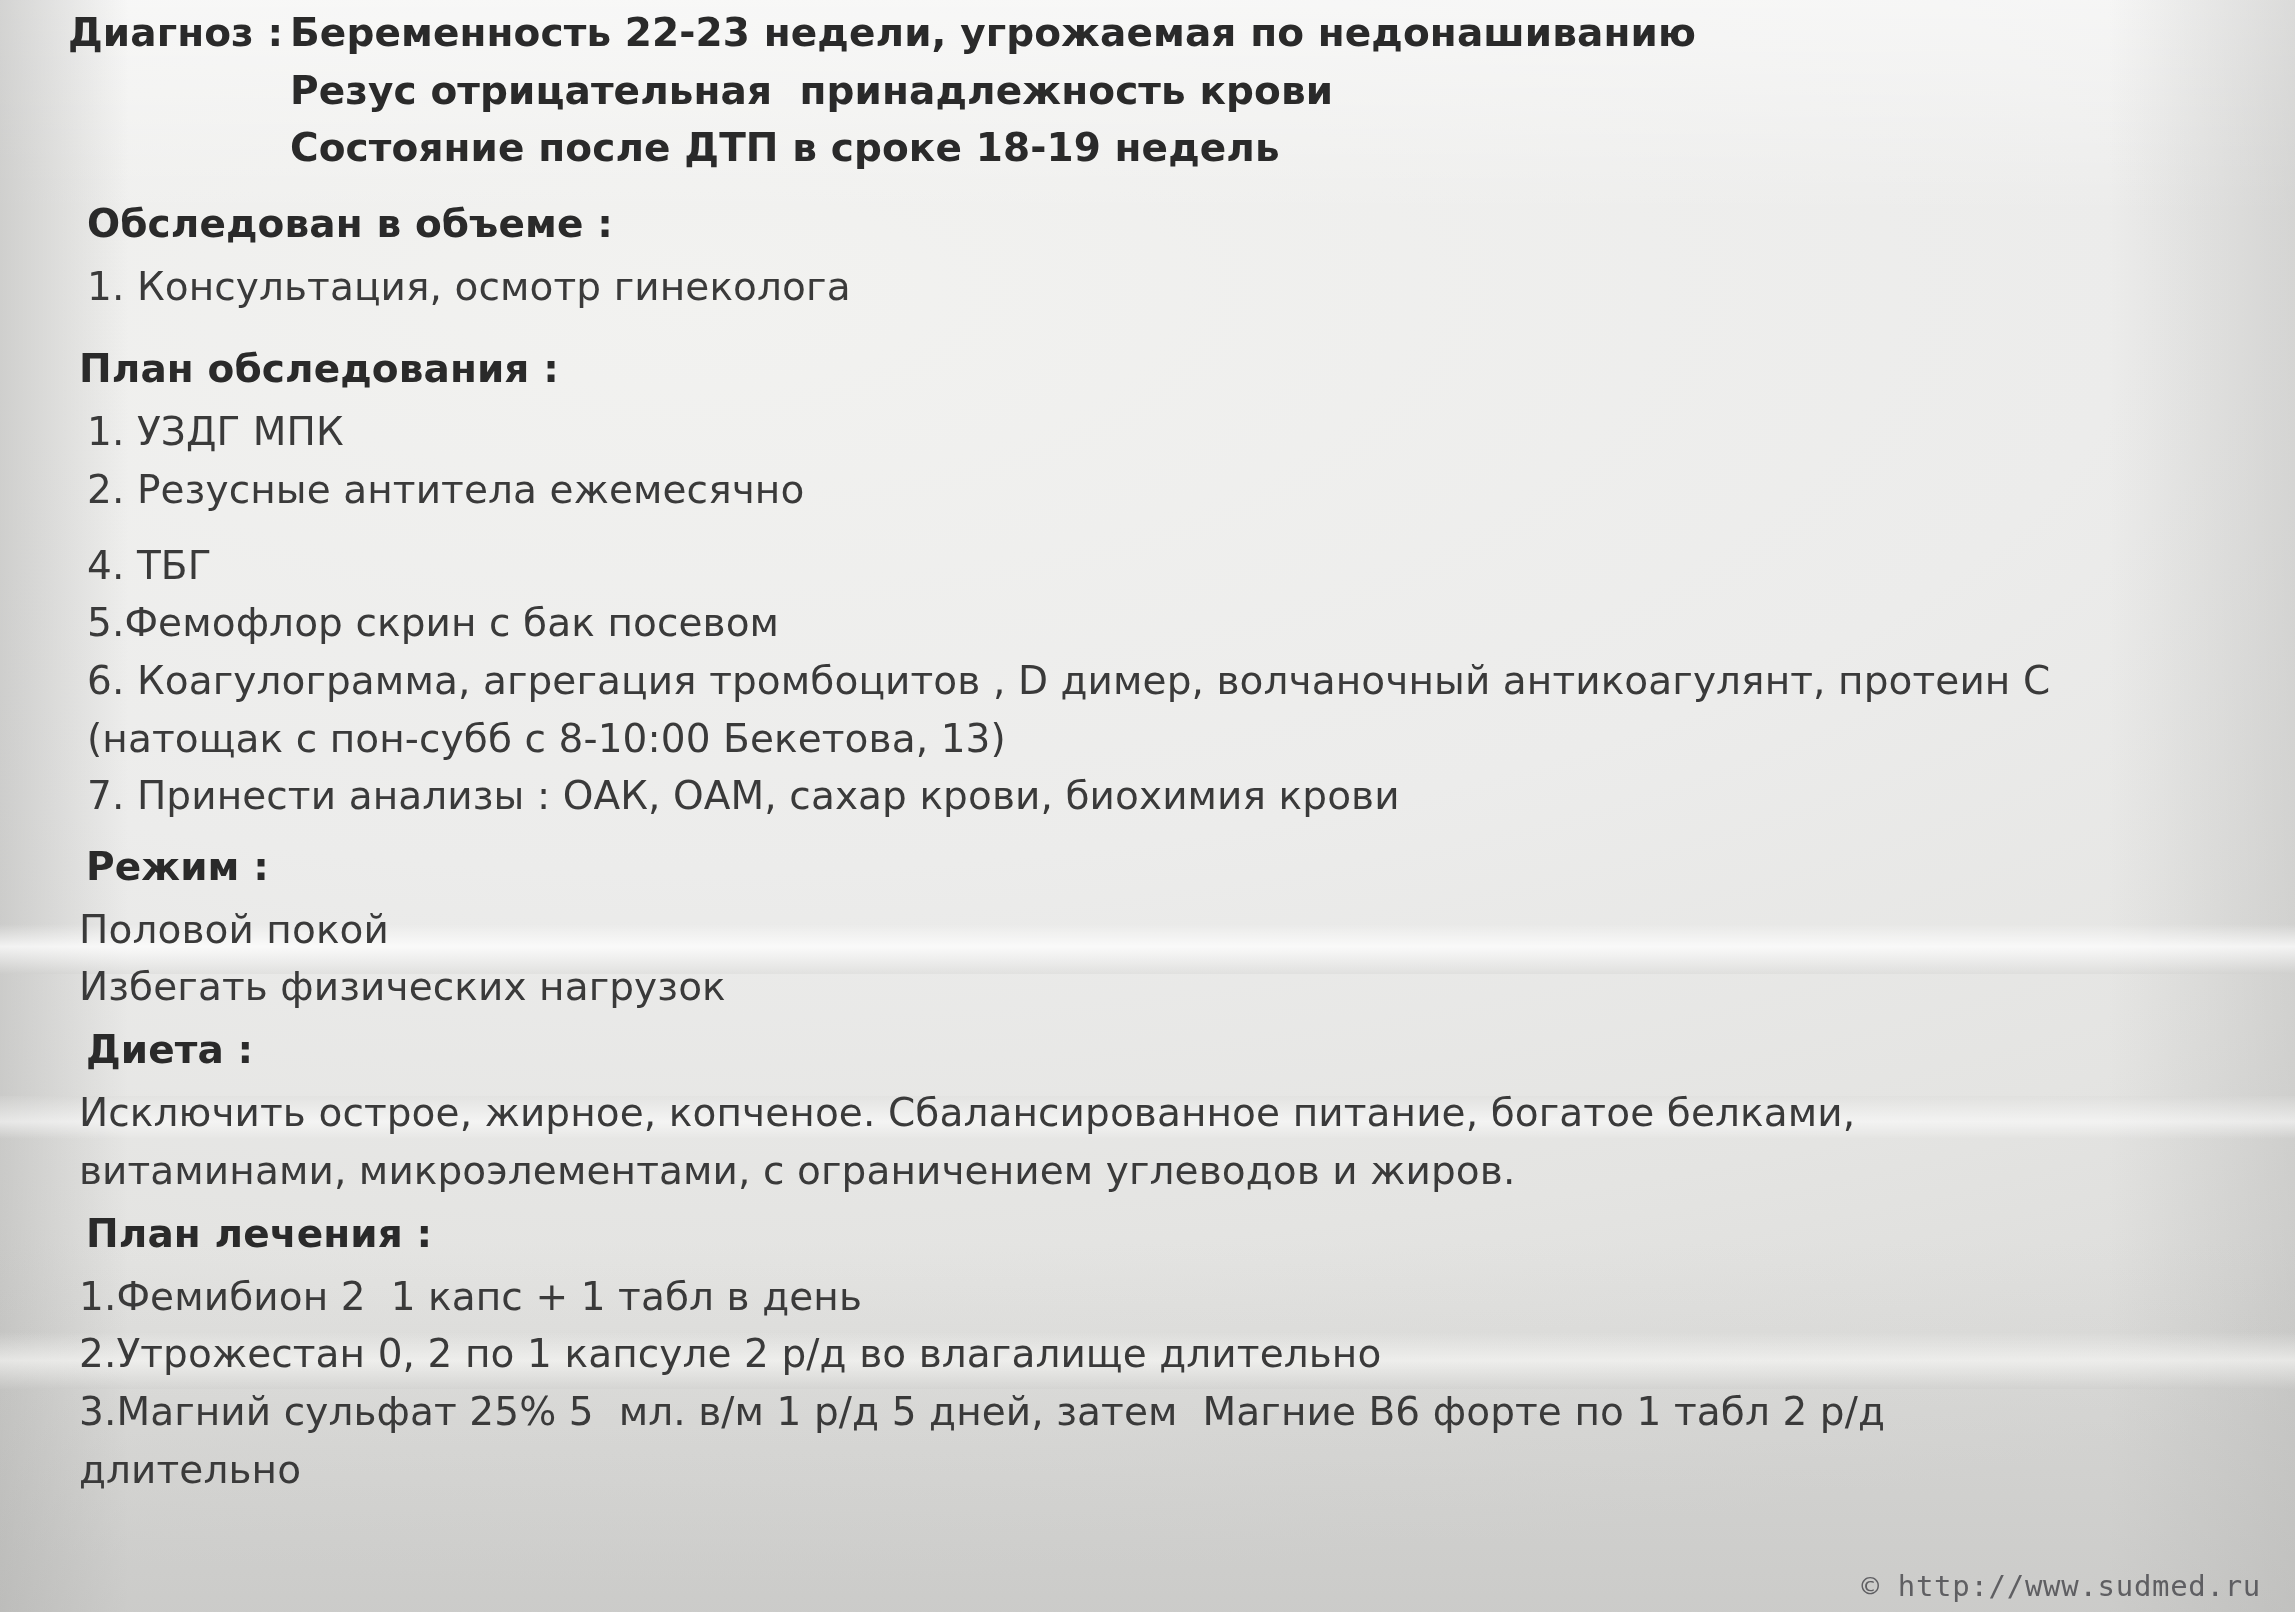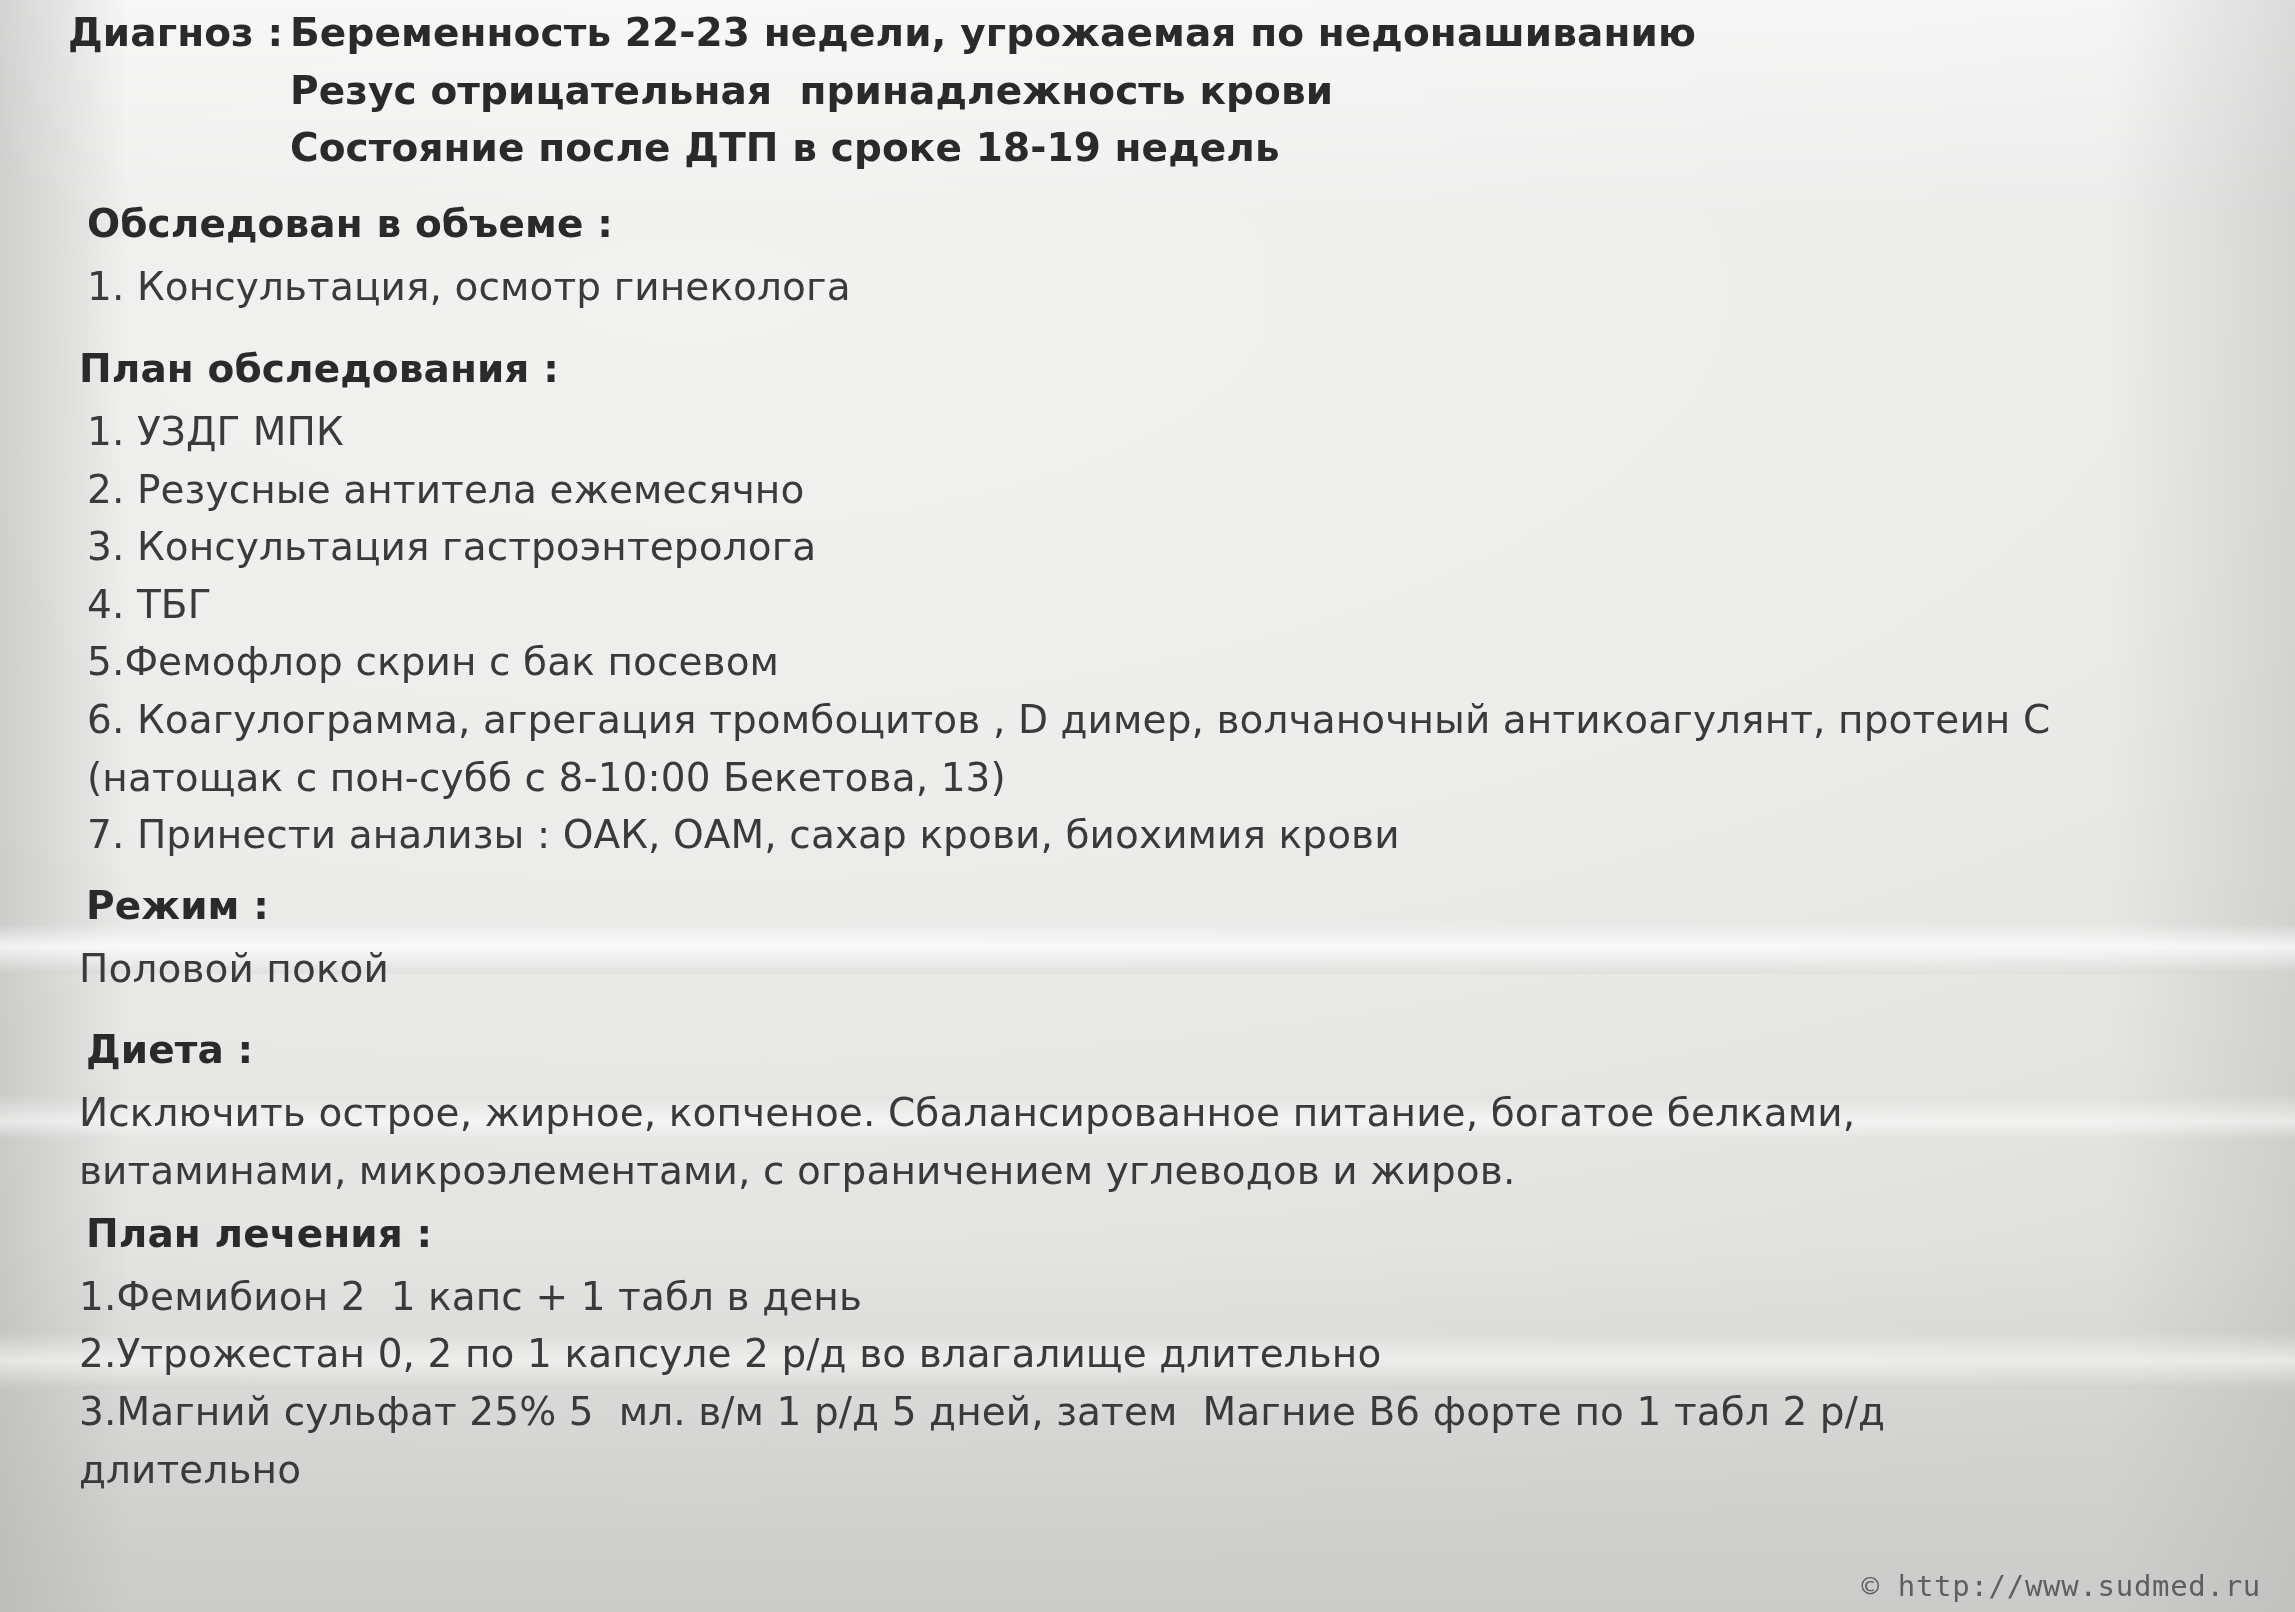--- a/index.html
+++ b/index.html
@@ -151,38 +151,38 @@
     <div class="gap-sm"></div>
 
     <div class="gap-md"></div>
 
     <div class="line bold indent-110">План обследования :</div>
     <div class="gap-md"></div>
     <div class="line indent-95">1. УЗДГ МПК</div>
     <div class="gap-sm"></div>
     <div class="line indent-95">2. Резусные антитела ежемесячно</div>
     <div class="gap-sm"></div>
-    <div class="line indent-95">3. Консультация гастроэнтеролога</div>
     <div class="gap-sm"></div>
     <div class="line indent-95">4. ТБГ</div>
     <div class="gap-sm"></div>
     <div class="line indent-95">5.Фемофлор скрин с бак посевом</div>
     <div class="gap-sm"></div>
     <div class="line indent-95">6. Коагулограмма, агрегация тромбоцитов , D димер, волчаночный антикоагулянт, протеин С</div>
     <div class="gap-sm"></div>
     <div class="line indent-95">(натощак с пон-субб с 8-10:00 Бекетова, 13)</div>
     <div class="gap-sm"></div>
     <div class="line indent-95">7. Принести анализы : ОАК, ОАМ, сахар крови, биохимия крови</div>
 
     <div class="gap-lg"></div>
 
     <div class="line bold indent-120">Режим :</div>
     <div class="gap-md"></div>
     <div class="line indent-110 blurline">Половой покой</div>
     <div class="gap-sm"></div>
+    <div class="line indent-110">Избегать физических нагрузок</div>
 
     <div class="gap-md"></div>
 
     <div class="line bold indent-120">Диета :</div>
     <div class="gap-md"></div>
     <div class="line indent-110">Исключить острое, жирное, копченое. Сбалансированное питание, богатое белками,</div>
     <div class="gap-sm"></div>
     <div class="line indent-110">витаминами, микроэлементами, с ограничением углеводов и жиров.</div>
 
     <div class="gap-md"></div>

